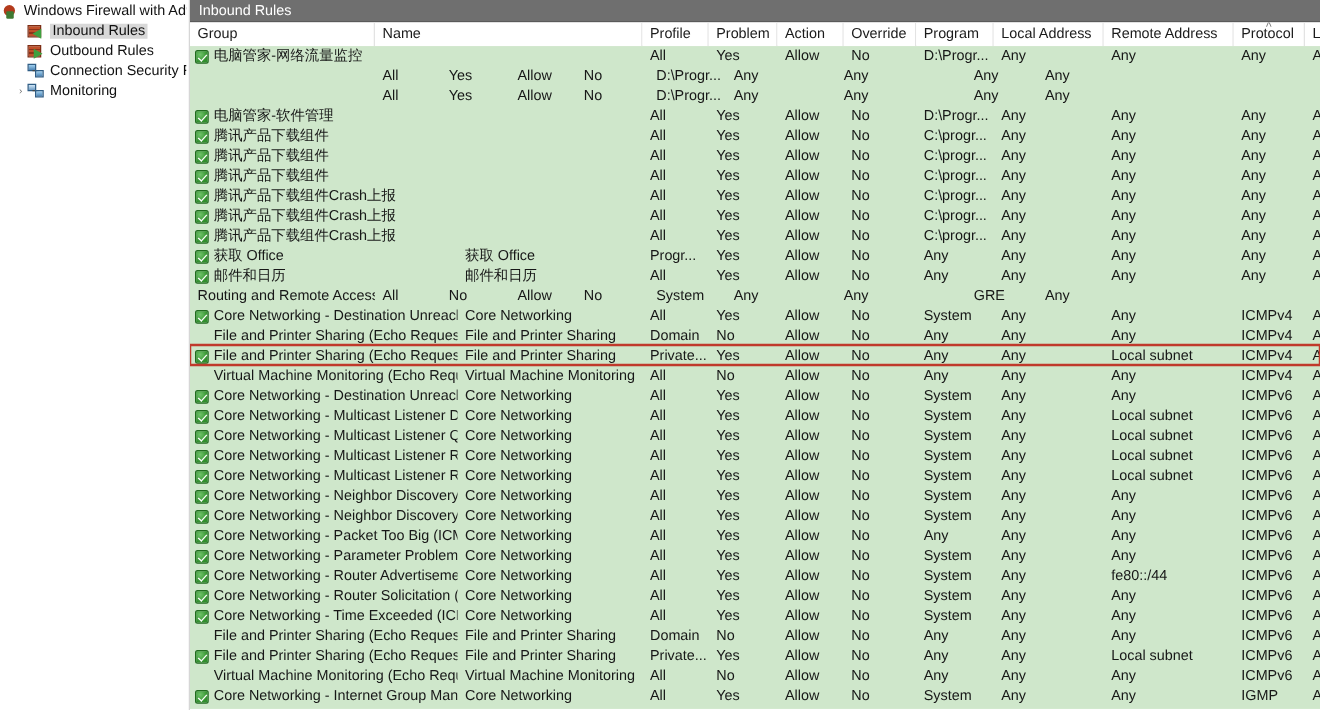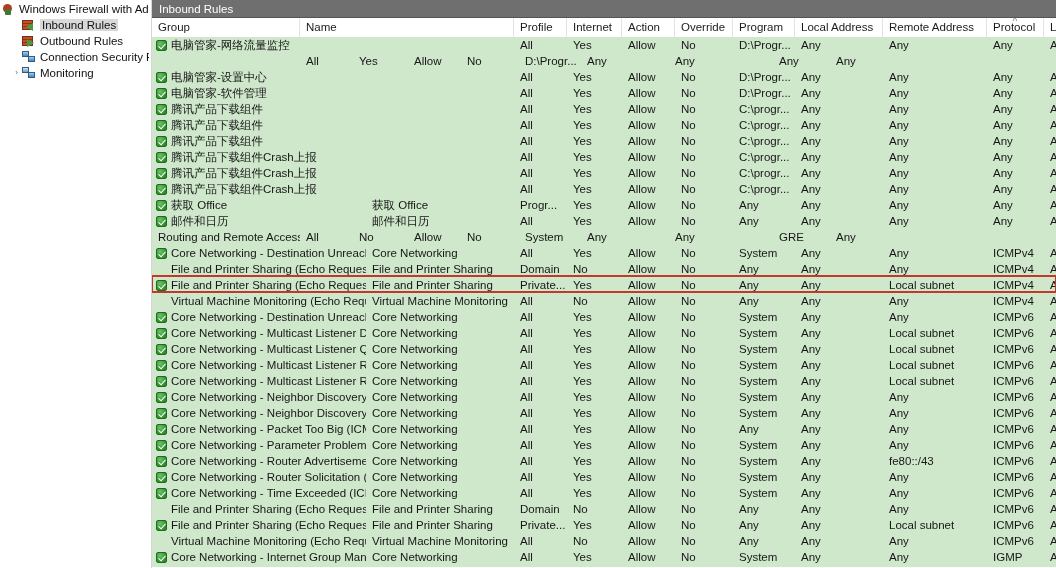--- a/index.html
+++ b/index.html
@@ -301,21 +301,21 @@
   </div>
 
   <div id="main-pane">
 
     <div id="pane-title">Inbound Rules</div>
 
     <div id="grid-header">
         <div class="hcell" style="width: 148px;"><span>Group</span></div>
         <div class="hcell" style="width: 214px;"><span>Name</span></div>
         <div class="hcell" style="width: 53px;"><span>Profile</span></div>
-        <div class="hcell" style="width: 55px;"><span>Internet</span></div>
+        <div class="hcell" style="width: 55px;"><span>Problem</span></div>
         <div class="hcell" style="width: 53px;"><span>Action</span></div>
         <div class="hcell" style="width: 58px;"><span>Override</span></div>
         <div class="hcell" style="width: 62px;"><span>Program</span></div>
         <div class="hcell" style="width: 88px;"><span>Local Address</span></div>
         <div class="hcell" style="width: 104px;"><span>Remote Address</span></div>
         <div class="hcell" style="width: 57px;"><span class="sortmark">˄</span><span>Protocol</span></div>
         <div class="hcell" style="width: 60px;"><span>Local Po</span></div>
       </div>
 
     <div id="grid-body">
@@ -342,24 +342,20 @@
             <div class="cell" style="width: 55px;">Yes</div>
             <div class="cell" style="width: 53px;">Allow</div>
             <div class="cell" style="width: 58px;">No</div>
             <div class="cell" style="width: 62px;">D:\Progr...</div>
             <div class="cell" style="width: 88px;">Any</div>
             <div class="cell" style="width: 104px;">Any</div>
             <div class="cell" style="width: 57px;">Any</div>
             <div class="cell" style="width: 60px;">Any</div>
           </div>
           <div class="row">
-            <div class="cell name" style="width: 214px;">
-              <span class="check"></span>
-              <span class="name-text">电脑管家-设置中心</span>
-            </div>
             <div class="cell" style="width: 148px;"></div>
             <div class="cell" style="width: 53px;">All</div>
             <div class="cell" style="width: 55px;">Yes</div>
             <div class="cell" style="width: 53px;">Allow</div>
             <div class="cell" style="width: 58px;">No</div>
             <div class="cell" style="width: 62px;">D:\Progr...</div>
             <div class="cell" style="width: 88px;">Any</div>
             <div class="cell" style="width: 104px;">Any</div>
             <div class="cell" style="width: 57px;">Any</div>
             <div class="cell" style="width: 60px;">Any</div>
@@ -733,21 +729,21 @@
               <span class="check"></span>
               <span class="name-text">Core Networking - Router Advertisement...</span>
             </div>
             <div class="cell" style="width: 148px;">Core Networking</div>
             <div class="cell" style="width: 53px;">All</div>
             <div class="cell" style="width: 55px;">Yes</div>
             <div class="cell" style="width: 53px;">Allow</div>
             <div class="cell" style="width: 58px;">No</div>
             <div class="cell" style="width: 62px;">System</div>
             <div class="cell" style="width: 88px;">Any</div>
-            <div class="cell" style="width: 104px;">fe80::/43</div>
+            <div class="cell" style="width: 104px;">fe80::/44</div>
             <div class="cell" style="width: 57px;">ICMPv6</div>
             <div class="cell" style="width: 60px;">Any</div>
           </div>
           <div class="row">
             <div class="cell name" style="width: 214px;">
               <span class="check"></span>
               <span class="name-text">Core Networking - Router Solicitation (IC...</span>
             </div>
             <div class="cell" style="width: 148px;">Core Networking</div>
             <div class="cell" style="width: 53px;">All</div>

